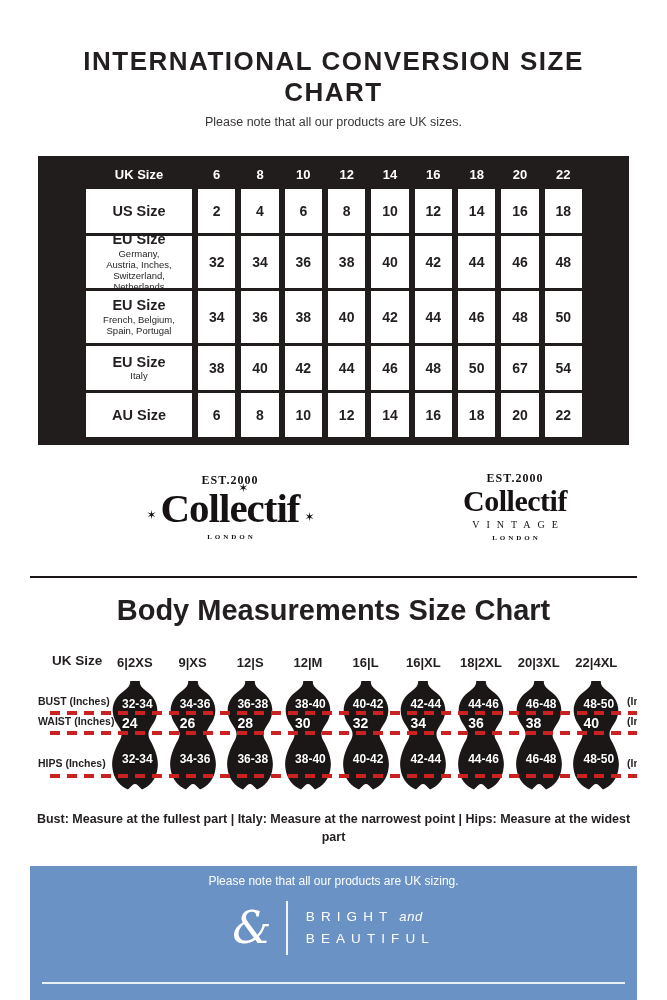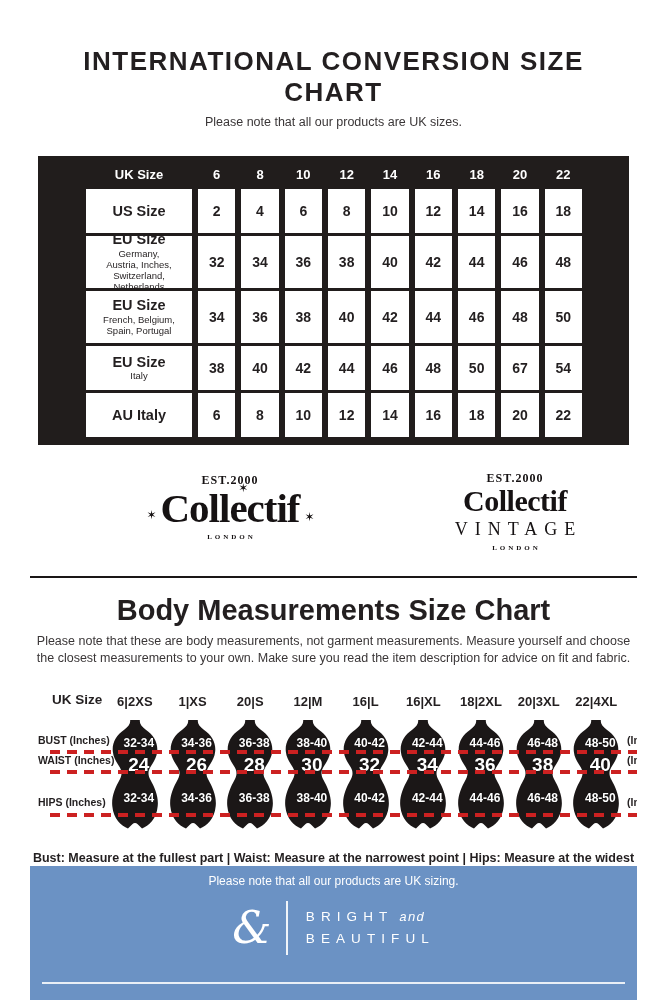--- a/index.html
+++ b/index.html
@@ -40,21 +40,21 @@
   .logo-main{left:80px;width:240px;top:2px;}
   .logo-vintage{left:375px;width:220px;top:0;}
   .logo .est{font-family:"Liberation Serif", serif;font-weight:700;font-size:12px;letter-spacing:1px;}
   .logo .name{font-family:"Liberation Serif", serif;font-weight:700;line-height:1;position:relative;display:inline-block;}
   .logo-main .name{font-size:41px;letter-spacing:-1px;}
   .logo-vintage .name{font-size:30px;letter-spacing:-0.5px;}
   .logo .star{position:absolute;font-size:12px;font-family:"DejaVu Sans", sans-serif;}
   .star-left{left:-14px;bottom:8px;}
   .star-right{right:-14px;bottom:6px;}
   .star-top{top:-6px;left:56%;font-size:9px;}
-  .logo .vintage-line{font-family:"Liberation Serif", serif;font-size:18px;letter-spacing:7px;margin-top:3px;text-indent:7px;}
+  .logo .vintage-line{font-family:"Liberation Serif", serif;font-size:10px;letter-spacing:7px;margin-top:3px;text-indent:7px;}
   .logo .city{font-family:"Liberation Serif", serif;font-weight:700;font-size:7px;letter-spacing:3px;margin-top:4px;text-indent:3px;}
 
   
   .divider{width:645px;height:2px;background:#1a1617;margin:23px auto 0 auto;}
 
   
   .body-title{margin-top:16px;text-align:center;font-size:29px;font-weight:700;}
   .body-note{margin:6px auto 0 auto;max-width:608px;text-align:center;font-size:12.5px;line-height:1.32;color:#3a3637;}
 
   .bm-chart{position:relative;height:158px;margin-top:20px;}
@@ -65,36 +65,36 @@
   .side-label{position:absolute;font-size:10.5px;font-weight:700;white-space:nowrap;z-index:2;}
   .side-left{width:66px;text-align:right;left:8px;}
   .side-right{left:597px;text-align:left;}
   .sl-bust{top:48px;} .sl-waist{top:68px;} .sl-hips{top:110px;}
 
   .bm-columns{position:absolute;left:76px;top:8px;display:flex;z-index:2;}
   .bm-col{width:57.7px;flex:none;text-align:center;}
   .bm-size{font-size:13px;font-weight:700;height:16px;line-height:16px;white-space:nowrap;}
   .bm-fig{position:relative;margin-top:4px;height:122px;}
   .bm-fig svg{display:block;margin:0 auto;}
-  .bm-val{position:absolute;left:4px;width:100%;text-align:center;color:#fff;z-index:4;
+  .bm-val{position:absolute;left:16px;width:100%;text-align:left;color:#fff;z-index:4;
     font-weight:700;text-shadow:0 0 2px rgba(0,0,0,.6);}
   .bm-bust{top:22px;font-size:12px;}
-  .bm-waist{top:40px;font-size:19px;}
+  .bm-waist{top:40px;font-size:14px;}
   .bm-hips{top:77px;font-size:12px;}
 
   .accuracy{margin-top:6px;text-align:center;font-weight:700;font-size:12.5px;line-height:1.4;}
 
   
   .footer{position:absolute;left:0;bottom:0;width:100%;height:150px;background:var(--footer-bg);color:var(--footer-text);}
   .footer-note{padding-top:8px;text-align:center;font-size:12px;}
   .brand-row{margin-top:13px;display:flex;align-items:center;justify-content:center;}
   .brand-amp{font-family:"DejaVu Serif", serif;font-style:italic;font-size:44px;line-height:1;margin-right:15px;}
   .brand-sep{width:1.5px;height:54px;background:rgba(255,255,255,.9);margin-right:18px;}
   .brand-text{font-size:13.5px;letter-spacing:.45em;line-height:1.65;}
-  .brand-and{font-family:Liberation Mono, monospace;font-style:italic;letter-spacing:.05em;font-size:13px;margin-left:6px;}
+  .brand-and{font-family:Liberation Sans, sans-serif;font-style:italic;letter-spacing:.05em;font-size:13px;margin-left:6px;}
   .footer-line{position:absolute;left:12px;right:12px;bottom:32px;height:2px;background:rgba(255,255,255,.85);}
 </style>
 </head>
 <body>
 
 <div class="page">
 
   <div class="main-title">INTERNATIONAL CONVERSION SIZE CHART</div>
   <div class="main-subtitle">Please note that all our products are UK sizes.</div>
 
@@ -167,21 +167,21 @@
         <div class="ct-cell rh-c">42</div>
         <div class="ct-cell rh-c">44</div>
         <div class="ct-cell rh-c">46</div>
         <div class="ct-cell rh-c">48</div>
         <div class="ct-cell rh-c">50</div>
         <div class="ct-cell rh-c">67</div>
         <div class="ct-cell rh-c">54</div>
       </div>
       <div class="ct-row">
         <div class="ct-cell ct-label rh-c">
-          <div class="lbl">AU Italy</div>
+          <div class="lbl">AU Size</div>
         </div>
         <div class="ct-cell rh-c">6</div>
         <div class="ct-cell rh-c">8</div>
         <div class="ct-cell rh-c">10</div>
         <div class="ct-cell rh-c">12</div>
         <div class="ct-cell rh-c">14</div>
         <div class="ct-cell rh-c">16</div>
         <div class="ct-cell rh-c">18</div>
         <div class="ct-cell rh-c">20</div>
         <div class="ct-cell rh-c">22</div>
@@ -198,21 +198,20 @@
       <div class="est">EST.2000</div>
       <div class="name">Collectif</div>
       <div class="vintage-line">VINTAGE</div>
       <div class="city">LONDON</div>
     </div>
   </div>
 
   <div class="divider"></div>
 
   <div class="body-title">Body Measurements Size Chart</div>
-  <div class="body-note">Please note that these are body measurements, not garment measurements. Measure yourself and choose the closest measurements to your own. Make sure you read the item description for advice on fit and fabric.</div>
 
   <div class="bm-chart">
     <div class="uk-size-label">UK Size</div>
 
     <div class="side-label side-left sl-bust">BUST (Inches)</div>
     <div class="side-label side-left sl-waist">WAIST (Inches)</div>
     <div class="side-label side-left sl-hips">HIPS (Inches)</div>
 
     <div class="side-label side-right sl-bust">(Inches) BUST</div>
     <div class="side-label side-right sl-waist">(Inches) WAIST</div>
@@ -229,32 +228,32 @@
           <div class="bm-fig">
             <svg width="54" height="122" viewBox="0 0 100 210">
               <path d="M41 3 C42 10 38 15 30 21 C15 31 7 46 9 62 C10 74 17 83 22 91 C26 98 26 105 22 113 C13 129 6 146 8 163 C10 186 25 200 37 204 L45 196 Q50 192 55 196 L63 204 C75 200 90 186 92 163 C94 146 87 129 78 113 C74 105 74 98 78 91 C83 83 90 74 91 62 C93 46 85 31 70 21 C62 15 58 10 59 3 Z" fill="#1b1717"></path>
             </svg>
             <div class="bm-val bm-bust">32-34</div>
             <div class="bm-val bm-waist">24</div>
             <div class="bm-val bm-hips">32-34</div>
           </div>
         </div>
         <div class="bm-col">
-          <div class="bm-size">1|XS</div>
+          <div class="bm-size">9|XS</div>
           <div class="bm-fig">
             <svg width="54" height="122" viewBox="0 0 100 210">
               <path d="M41 3 C42 10 38 15 30 21 C15 31 7 46 9 62 C10 74 17 83 22 91 C26 98 26 105 22 113 C13 129 6 146 8 163 C10 186 25 200 37 204 L45 196 Q50 192 55 196 L63 204 C75 200 90 186 92 163 C94 146 87 129 78 113 C74 105 74 98 78 91 C83 83 90 74 91 62 C93 46 85 31 70 21 C62 15 58 10 59 3 Z" fill="#1b1717"></path>
             </svg>
             <div class="bm-val bm-bust">34-36</div>
             <div class="bm-val bm-waist">26</div>
             <div class="bm-val bm-hips">34-36</div>
           </div>
         </div>
         <div class="bm-col">
-          <div class="bm-size">20|S</div>
+          <div class="bm-size">12|S</div>
           <div class="bm-fig">
             <svg width="54" height="122" viewBox="0 0 100 210">
               <path d="M41 3 C42 10 38 15 30 21 C15 31 7 46 9 62 C10 74 17 83 22 91 C26 98 26 105 22 113 C13 129 6 146 8 163 C10 186 25 200 37 204 L45 196 Q50 192 55 196 L63 204 C75 200 90 186 92 163 C94 146 87 129 78 113 C74 105 74 98 78 91 C83 83 90 74 91 62 C93 46 85 31 70 21 C62 15 58 10 59 3 Z" fill="#1b1717"></path>
             </svg>
             <div class="bm-val bm-bust">36-38</div>
             <div class="bm-val bm-waist">28</div>
             <div class="bm-val bm-hips">36-38</div>
           </div>
         </div>
         <div class="bm-col">
@@ -320,21 +319,21 @@
             </svg>
             <div class="bm-val bm-bust">48-50</div>
             <div class="bm-val bm-waist">40</div>
             <div class="bm-val bm-hips">48-50</div>
           </div>
         </div>
       </div>
   </div>
 
   <div class="accuracy">
-    <div>Bust: Measure at the fullest part | Waist: Measure at the narrowest point | Hips: Measure at the widest part</div>
+    <div>Bust: Measure at the fullest part | Italy: Measure at the narrowest point | Hips: Measure at the widest part</div>
   </div>
 
   <div class="footer">
     <div class="footer-note">Please note that all our products are UK sizing.</div>
     <div class="brand-row">
       <div class="brand-amp">&amp;</div>
       <div class="brand-sep"></div>
       <div class="brand-text">
         <div><span>BRIGHT</span><span class="brand-and">and</span></div>
         <div><span>BEAUTIFUL</span></div>

